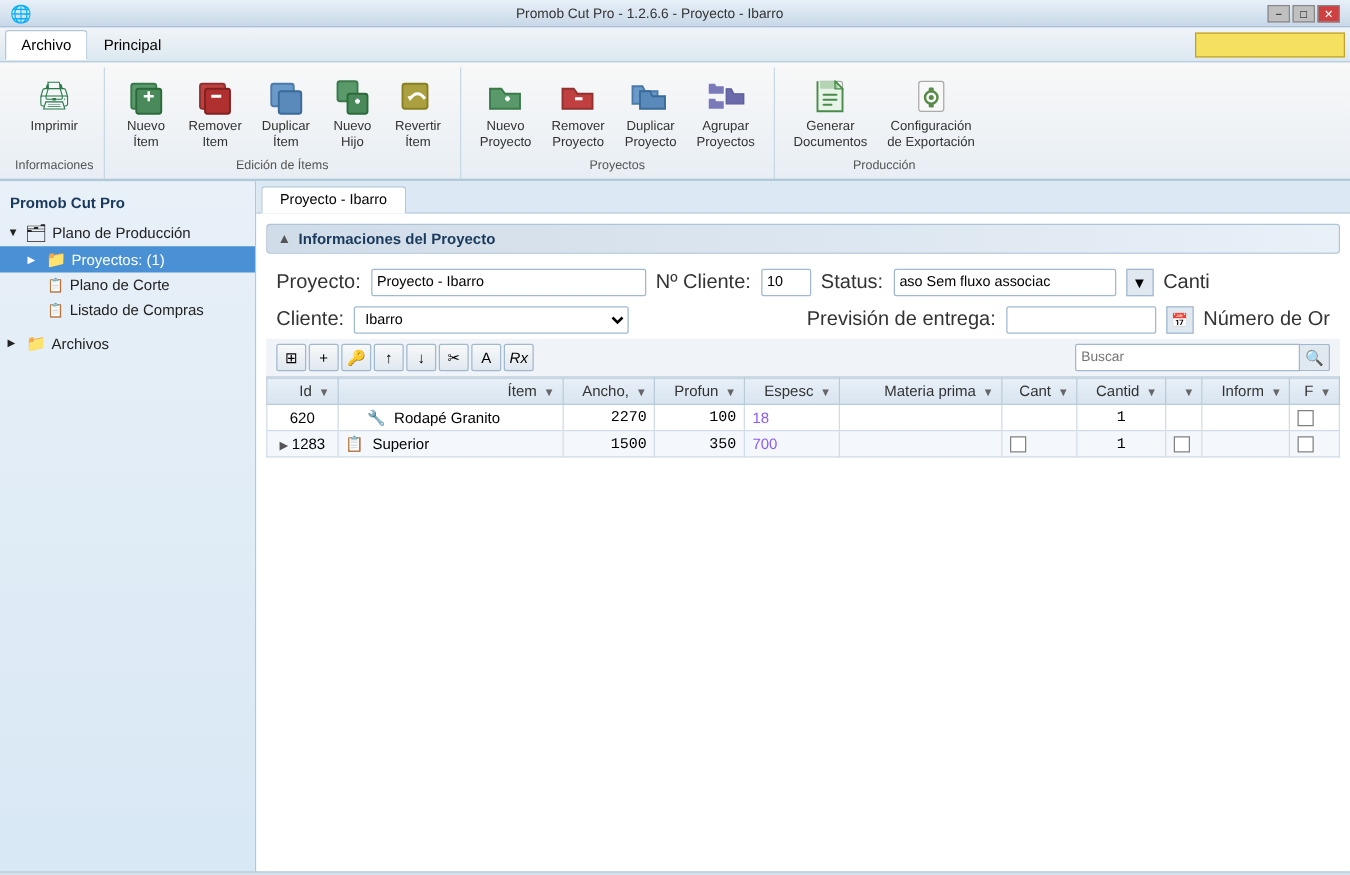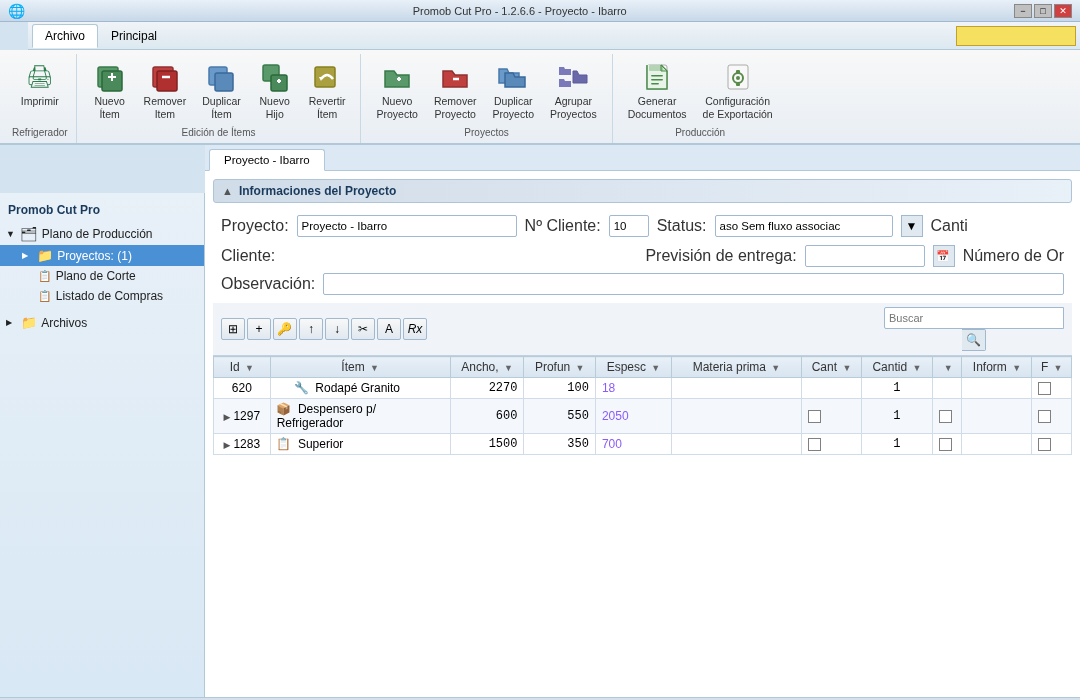--- a/index.html
+++ b/index.html
@@ -20,21 +20,20 @@
     .title-btn { width: 18px; height: 14px; background: #c0c0c0; border: 1px solid #888; font-size: 9px; display: flex; align-items: center; justify-content: center; cursor: pointer; }
 
     
     .menu-bar {
       height: 28px;
       background: linear-gradient(to bottom, #f0f4f8, #dce8f0);
       display: flex;
       align-items: center;
       padding: 0 4px;
       border-bottom: 1px solid #b0c8d8;
-      margin-left: 28px;
     }
     .menu-tab {
       padding: 4px 12px;
       font-size: 12px;
       cursor: pointer;
       border: 1px solid transparent;
       border-radius: 3px 3px 0 0;
     }
     .menu-tab.active {
       background: white;
@@ -100,21 +99,20 @@
     .app-body {
       display: flex;
       height: calc(700px - 22px - 28px - 98px);
     }
     .sidebar {
       width: 205px;
       background: linear-gradient(to bottom, #e8f0f8, #d8e8f4);
       border-right: 1px solid #b0c8d8;
       padding: 4px 0;
       overflow: hidden;
-      margin-top: 48px;
     }
     .sidebar-title {
       font-size: 12px;
       font-weight: bold;
       color: #1a3a5c;
       padding: 6px 8px;
     }
     .tree-item {
       display: flex;
       align-items: center;
@@ -218,21 +216,20 @@
       align-items: center;
       justify-content: center;
       cursor: pointer;
       font-size: 12px;
       border-radius: 2px;
     }
     .search-box {
       margin-left: auto;
       display: flex;
       align-items: center;
-      flex-direction: column;
     }
     .search-input {
       height: 22px;
       width: 180px;
       border: 1px solid #a0b8d0;
       padding: 0 4px;
       font-size: 11px;
       border-radius: 2px 0 0 2px;
     }
     .search-btn {
@@ -251,21 +248,21 @@
     
     .data-table {
       width: 100%;
       border-collapse: collapse;
       font-size: 11.5px;
     }
     .data-table th {
       background: linear-gradient(to bottom, #e8f0f8, #d8e4f0);
       border: 1px solid #b8ccd8;
       padding: 3px 6px;
-      text-align: center;
+      text-align: right;
       font-weight: normal;
       color: #333;
       white-space: nowrap;
     }
     .data-table th .filter-icon { color: #666; font-size: 9px; margin-left: 2px; }
     .data-table td {
       border: 1px solid #d0dce8;
       padding: 3px 6px;
       background: white;
     }
@@ -317,21 +314,21 @@
 <div class="ribbon">
   <div class="ribbon-content">
 
     <div class="ribbon-group">
       <div class="ribbon-group-items">
         <div class="ribbon-btn">
           <div class="icon icon-printer">🖨</div>
           <div class="label">Imprimir</div>
         </div>
       </div>
-      <div class="ribbon-group-label">Refrigerador</div>
+      <div class="ribbon-group-label">Informaciones</div>
     </div>
 
     <div class="ribbon-group">
       <div class="ribbon-group-items">
         <div class="ribbon-btn">
           <div class="icon" style="font-size:26px;">
             <svg width="32" height="32" viewBox="0 0 32 32">
                 <rect x="4" y="6" width="20" height="20" rx="2" fill="#5a9a6a" stroke="#3a7a4a" stroke-width="1.5"></rect>
                 <rect x="8" y="10" width="20" height="20" rx="2" fill="#4a8a5a" stroke="#2a6a3a" stroke-width="1.5"></rect>
                 <line x1="14" y1="16" x2="22" y2="16" stroke="white" stroke-width="2"></line>
@@ -515,31 +512,30 @@
         <label class="form-label">Nº Cliente:</label>
         <input class="form-input" style="width: 40px;" value="10" readonly="">
         <label class="form-label">Status:</label>
         <input class="form-input status-select" style="width: 178px;" value="aso Sem fluxo associac" readonly="">
         <button style="width:22px; height:22px; padding:0; background:#e0e8f0; border:1px solid #a0b8d0;">▼</button>
         <label class="form-label">Canti</label>
       </div>
 
       <div style="display:flex; align-items:center; gap:8px; padding: 4px 8px; flex-wrap: nowrap;">
         <label class="form-label">Cliente:</label>
+        <select class="form-input" style="width:220px;">
+          <option>Ibarro</option>
+        </select>
         <span style="flex:1;"></span>
         <label class="form-label">Previsión de entrega:</label>
         <input class="form-input date-input" style="width: 120px;" value="" readonly="">
         <button class="calendar-btn">📅</button>
         <label class="form-label">Número de Or</label>
       </div>
 
-      <div style="display:flex; align-items:center; gap:8px; padding: 2px 8px 8px;">
-        <label class="form-label">Observación:</label>
-        <input class="form-input" style="flex: 1 1 0%;" value="">
-      </div>
 
       <div class="table-toolbar">
         <div class="toolbar-btn" title="Grid">⊞</div>
         <div class="toolbar-btn" title="Add">+</div>
         <div class="toolbar-btn" title="Key">🔑</div>
         <div class="toolbar-btn" title="Up">↑</div>
         <div class="toolbar-btn" title="Down">↓</div>
         <div class="toolbar-btn" title="Cut">✂</div>
         <div class="toolbar-btn" title="A">A</div>
         <div class="toolbar-btn" title="Rx" style="font-style:italic;">Rx</div>
@@ -582,44 +578,20 @@
             <td></td>
             <td class="num-black" style="text-align:center;">1</td>
             <td></td>
             <td></td>
             <td style="text-align:center;">
                 <div class="cell-checkbox"></div>
               </td>
           </tr>
 
 
-          <tr>
-            <td style="text-align:center;">
-              <span class="expand-arrow">▶</span>1297
-            </td>
-            <td>
-              <span style="font-size:12px; margin-right:3px;">📦</span>
-              Despensero p/ Refrigerador
-            </td>
-            <td class="num-black">600</td>
-            <td class="num-black">550</td>
-            <td class="num">2050</td>
-            <td></td>
-            <td style="text-align:center;">
-                <div class="cell-checkbox"></div>
-              </td>
-            <td class="num-black" style="text-align:center;">1</td>
-            <td style="text-align:center;">
-                <div class="cell-checkbox"></div>
-              </td>
-            <td></td>
-            <td style="text-align:center;">
-                <div class="cell-checkbox"></div>
-              </td>
-          </tr>
 
           <tr>
             <td style="text-align:center;">
               <span class="expand-arrow">▶</span>1283
             </td>
             <td>
               <span style="font-size:12px; margin-right:3px;">📋</span>
               Superior
             </td>
             <td class="num-black">1500</td>

